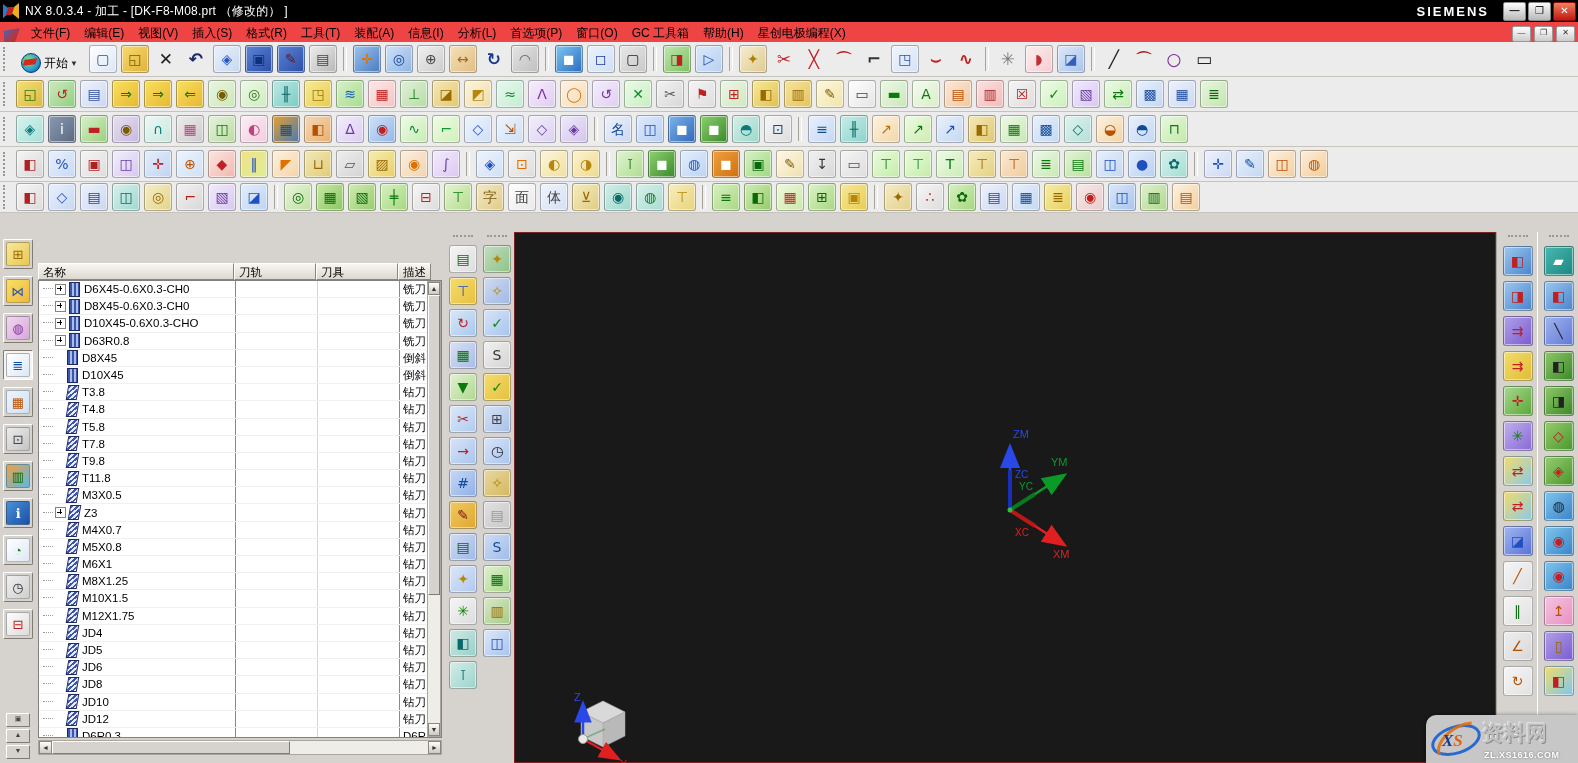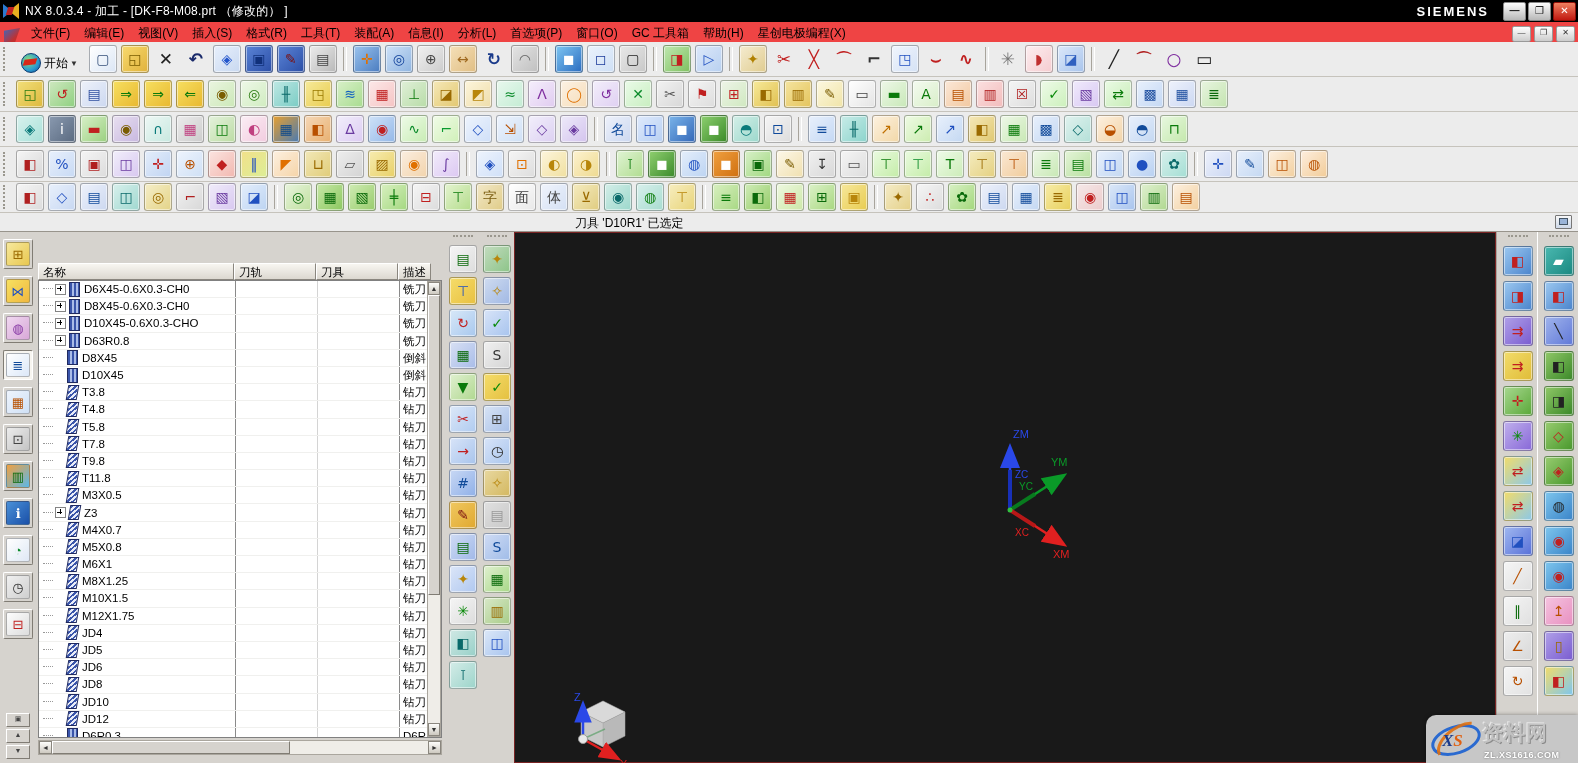--- a/index.html
+++ b/index.html
@@ -706,26 +706,20 @@
         <span style="color: rgb(32, 80, 192);">◫</span>
       </div>
       <div class="icon tile" title="tool-library" style="background: linear-gradient(135deg, rgb(224, 240, 208), rgb(176, 216, 144));">
         <span style="color: rgb(10, 106, 10);">▥</span>
       </div>
       <div class="icon tile" title="shop-doc" style="background: linear-gradient(135deg, rgb(253, 240, 224), rgb(242, 208, 160));">
         <span style="color: rgb(184, 80, 0);">▤</span>
       </div>
     </div>
 
-  <div id="promptbar">
-    <span id="prompt-text">刀具 'D10R1' 已选定</span>
-    <span id="prompt-ico">
-        <i></i>
-      </span>
-  </div>
 
   <div id="main">
 
     <div id="resbar">
       <div id="res-items">
           <div class="res-item">
             <div class="ri" style="background: linear-gradient(135deg, rgb(247, 232, 156), rgb(232, 200, 80)); border: 1px solid rgba(80, 80, 80, 0.4);">
               <span style="color: rgb(154, 106, 0);">⊞</span>
             </div>
           </div>

